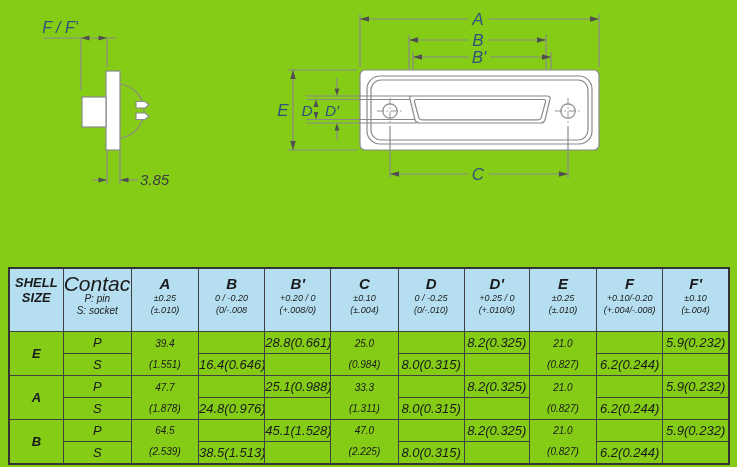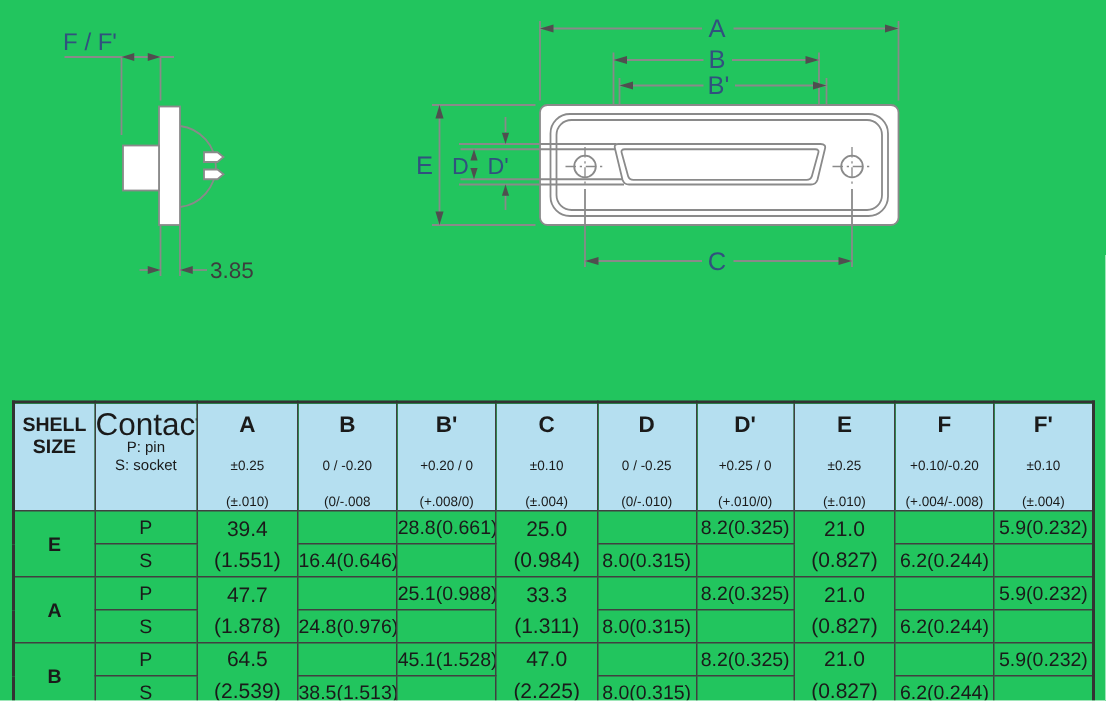--- a/index.html
+++ b/index.html
@@ -1,34 +1,34 @@
 <!DOCTYPE html>
 <html><head>
 <meta charset="utf-8">
 <style>
   html,body{margin:0;padding:0;background:#fff;}
-  .page{position:relative;width:737px;height:467px;background:#22c55e;overflow:hidden;
-        font-family:"Liberation Sans",sans-serif;}
+  .page{position:relative;width:737px;height:467px;background:#84cc16;overflow:hidden;
+        font-family:"Liberation Sans",sans-serif;font-style:italic;}
   .drawings{position:absolute;top:0;left:0;}
   svg text{font-family:"Liberation Sans",sans-serif;}
 
   table.dim-table{position:absolute;left:8px;top:267px;width:722px;
     border-collapse:collapse;table-layout:fixed;border:2px solid #333;}
   .dim-table th,.dim-table td{border:1px solid #404040;text-align:center;
     vertical-align:middle;color:#1a1a1a;padding:0;overflow:hidden;}
   .dim-table thead th{background:#b5dff0;height:56px;vertical-align:top;padding-top:6px;}
   .shell-head{font-size:13px;font-weight:bold;line-height:15px;}
   .contact-label{font-size:21px;font-weight:normal;line-height:17px;}
   .contact-sub{font-size:10px;font-weight:normal;line-height:11px;margin-top:1px;}
   .col-letter{font-size:15px;font-weight:bold;line-height:17px;}
-  .tol{font-size:9px;font-weight:normal;line-height:11px;margin-top:13px;}
+  .tol{font-size:9px;font-weight:normal;line-height:11px;margin-top:1px;}
   .dim-table tbody tr{height:22px;}
   .dim-table tbody td{font-size:13px;}
   .shell-cell{font-weight:bold;font-size:14px;}
-  .val2 div{line-height:21px;height:21px;font-size:14px;}
+  .val2 div{line-height:21px;height:21px;font-size:10px;}
 </style>
 </head>
 <body>
 
 <div class="page">
 
   <svg class="drawings" width="737" height="262" viewBox="0 0 737 262">
 
     <g stroke="#8a8a8a" stroke-width="1.2" fill="none">
 

